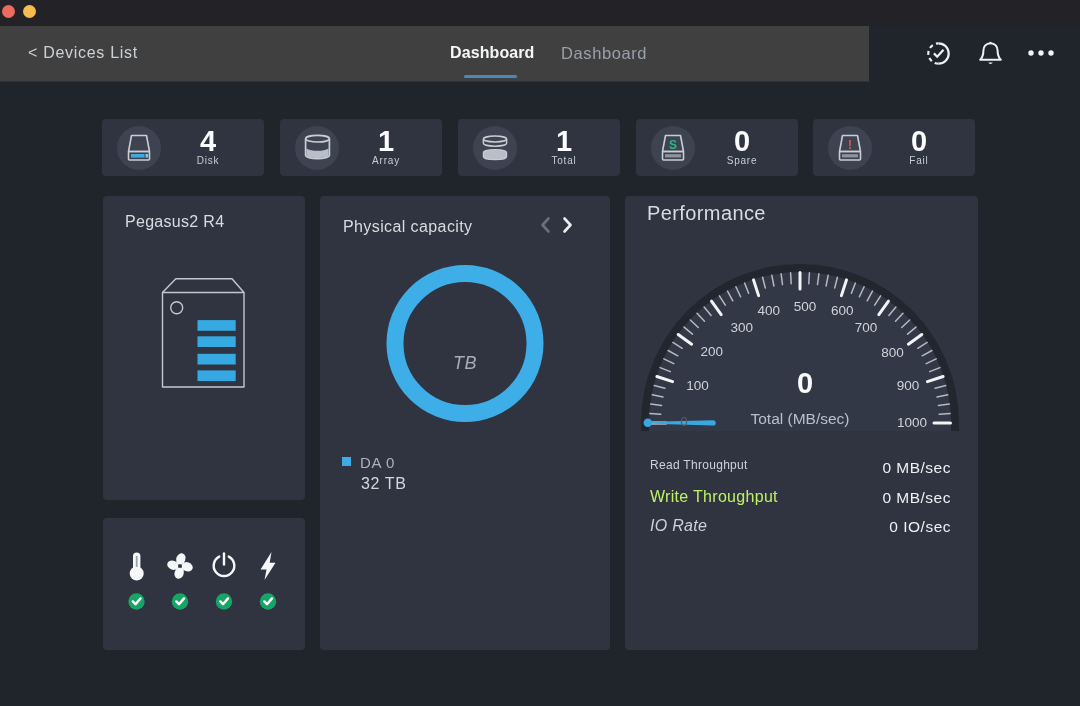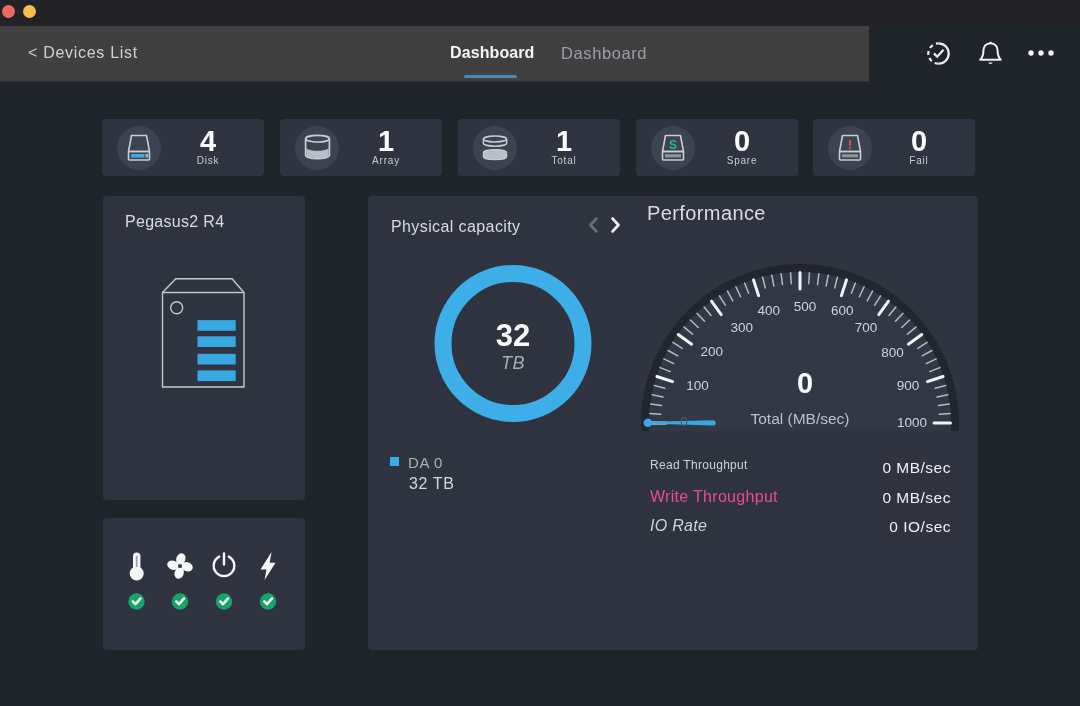--- a/index.html
+++ b/index.html
@@ -156,30 +156,29 @@
       <g stroke="#fff" stroke-width="2.4" fill="none" stroke-linecap="round" stroke-linejoin="round">
         <path d="M29.8 83.4 L32.5 86.2 L37.5 80.4"></path>
         <path d="M73.3 83.4 L76 86.2 L81 80.4"></path>
         <path d="M117.3 83.4 L120 86.2 L125 80.4"></path>
         <path d="M161.3 83.4 L164 86.2 L169 80.4"></path>
       </g>
     </g>
   </svg>
 </div>
 
-<div class="card" style="left:320px; top:196px; width:290px; height:454px;margin-left:48px;">
+<div class="card" style="left:320px; top:196px; width:290px; height:454px;">
   <div class="ctitle" style="left:23px; top:22px; font-size:16px; letter-spacing:0.4px;">Physical capacity</div>
   <svg class="abs" style="left:216px; top:20px;" width="50" height="18" viewBox="0 0 50 18">
     <path d="M12.5 2.5 L6.5 9 L12.5 15.5" fill="none" stroke="#68707a" stroke-width="2.6" stroke-linecap="round" stroke-linejoin="round"></path>
     <path d="M28.5 2.5 L34.5 9 L28.5 15.5" fill="none" stroke="#eceff2" stroke-width="2.6" stroke-linecap="round" stroke-linejoin="round"></path>
   </svg>
   <svg class="abs" style="left:60px; top:62px;" width="170" height="170" viewBox="0 0 170 170">
     <circle cx="85" cy="85.5" r="70" fill="none" stroke="#3daee8" stroke-width="17"></circle>
   </svg>
-  <div class="abs" style="left:95px; top:122px; width:100px; text-align:center; font-size:31px; font-weight:bold; color:#fbfcfd;">32</div>
   <div class="abs" style="left:95px; top:157px; width:100px; text-align:center; font-size:18px; color:#a6adb6; letter-spacing:0.5px;font-style:italic;">TB</div>
   <div class="abs" style="left:22px; top:261px; width:9px; height:9px; background:#3bace7;"></div>
   <div class="abs" style="left:40px; top:258px; font-size:15px; color:#aab1ba; letter-spacing:0.6px;">DA 0</div>
   <div class="abs" style="left:41px; top:279px; font-size:16px; color:#d3d8de; letter-spacing:0.6px;">32 TB</div>
 </div>
 
 <div class="card" style="left:625px; top:196px; width:353px; height:454px;">
   <div class="ctitle" style="left:22px; top:6px; font-size:20px; letter-spacing:0.4px;">Performance</div>
   <svg class="abs" style="left:0px; top:0px;" width="353" height="454" viewBox="625 196 353 454">
     <path d="M641 423 A159 159 0 0 1 959 423 L959 431 L641 431 Z" fill="#22262f"></path>
@@ -251,18 +250,18 @@
       <text x="865.9" y="332.3">700</text>
       <text x="892.5" y="356.6">800</text>
       <text x="908.1" y="389.7">900</text>
       <text x="911.9" y="427">1000</text>
     </g>
     <text x="805" y="393" font-size="29px" font-weight="bold" fill="#fbfcfd" text-anchor="middle" font-family="Liberation Sans">0</text>
     <text x="800" y="424" font-size="15.5px" fill="#b9c0c9" text-anchor="middle" font-family="Liberation Sans">Total (MB/sec)</text>
 
   </svg>
   <div class="abs" style="left:25px; top:262px; font-size:12px; color:#ccd2d9; letter-spacing:0.3px;">Read Throughput</div>
-  <div class="abs" style="left:25px; top:292px; font-size:16px; color:#ec4899; letter-spacing:0.3px;">Write Throughput</div>
+  <div class="abs" style="left:25px; top:292px; font-size:16px; color:#bef264; letter-spacing:0.3px;">Write Throughput</div>
   <div class="abs" style="left:25px; top:321px; font-size:16px; color:#ccd2d9; letter-spacing:0.3px;font-style:italic;">IO Rate</div>
   <div class="abs" style="left:176px; top:263px; width:150px; text-align:right; font-size:15.5px; color:#eef1f4; letter-spacing:0.5px;">0 MB/sec</div>
   <div class="abs" style="left:176px; top:293px; width:150px; text-align:right; font-size:15.5px; color:#eef1f4; letter-spacing:0.5px;">0 MB/sec</div>
   <div class="abs" style="left:176px; top:322px; width:150px; text-align:right; font-size:15.5px; color:#eef1f4; letter-spacing:0.5px;">0 IO/sec</div>
 </div>
 
 </body></html>

